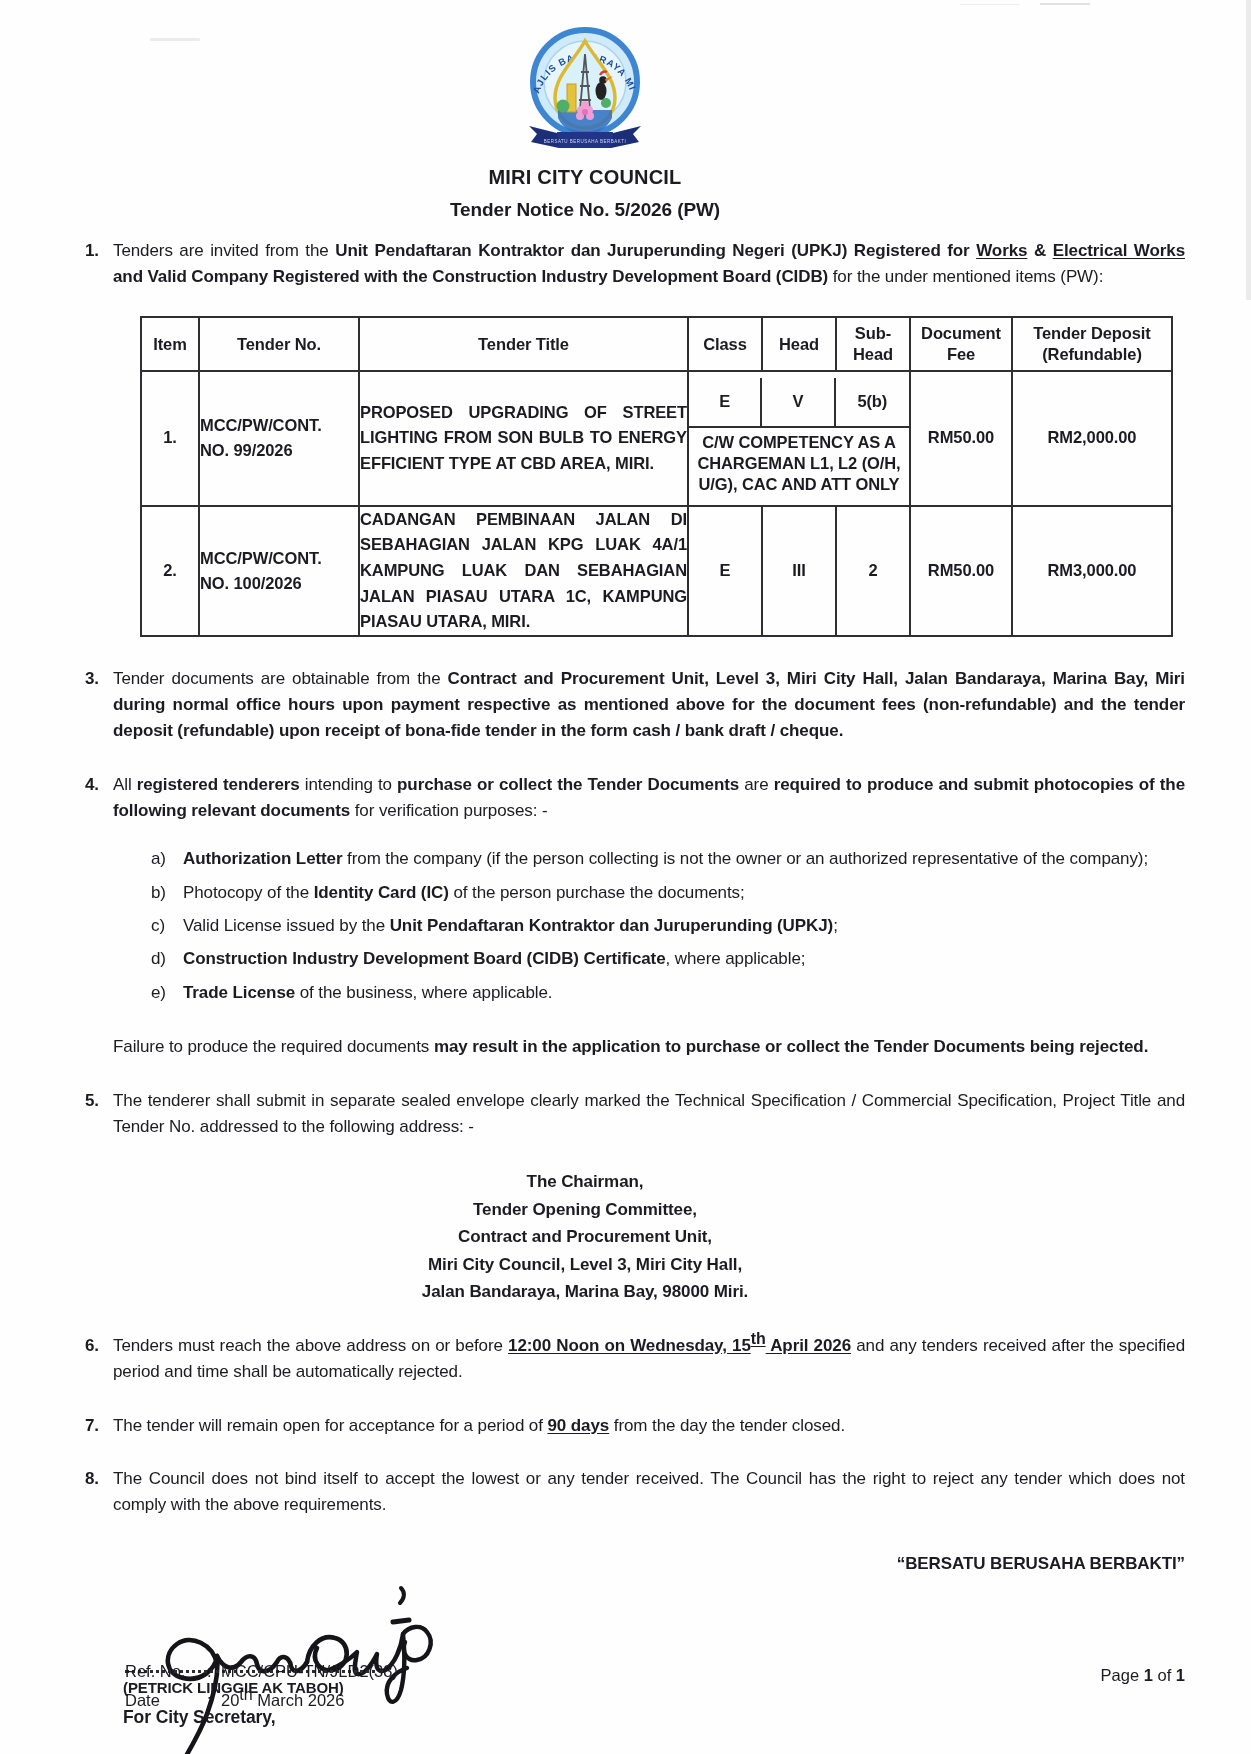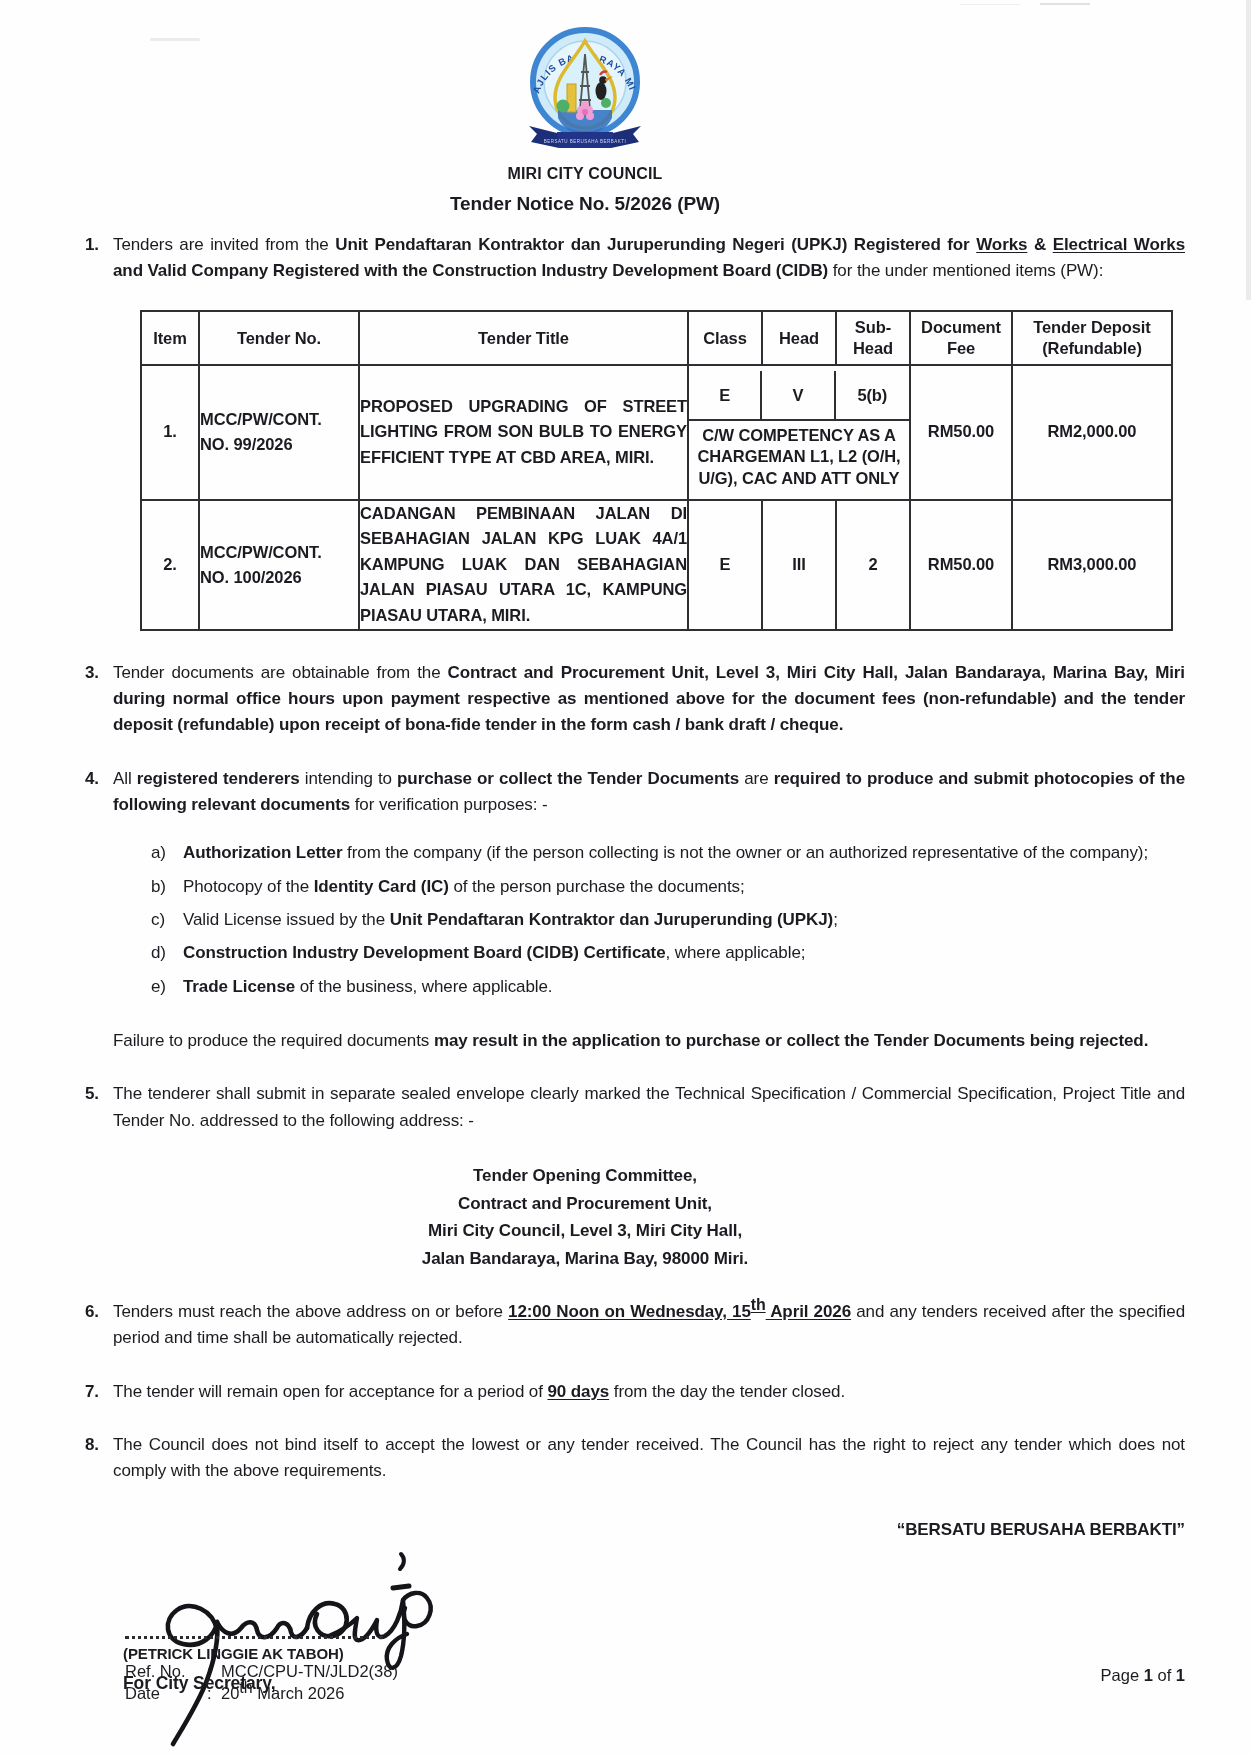--- a/index.html
+++ b/index.html
@@ -12,21 +12,21 @@
   .b{font-weight:700;}
   .u{text-decoration:underline;text-underline-offset:2px;}
   .i{font-style:italic;}
   sup{font-size:16px;line-height:0;vertical-align:super;}
   .pre{white-space:pre-line;}
   .c{text-align:center;}
 
   
   .header{width:1000px;text-align:center;}
   .logo-wrap{margin:26px 0 2px 0;}
-  .org-name{font-size:16px;font-weight:700;letter-spacing:0.2px;}
+  .org-name{font-size:20px;font-weight:700;letter-spacing:0.2px;}
   .notice-no{font-size:19px;font-weight:700;margin-top:2px;}
 
   
   .item{display:flex;margin-top:27px;}
   .item .num{width:28px;flex:none;font-weight:700;}
   .item .body{flex:1;text-align:justify;}
 
   
   table.tender{border-collapse:collapse;margin:26px 0 0 55px;width:1031px;table-layout:fixed;}
   table.tender th,table.tender td{border:2px solid #2e2e33;font-weight:700;font-size:16.5px;vertical-align:middle;padding:0;}
@@ -59,21 +59,21 @@
 
   
   .sig-block{position:relative;height:208px;margin-top:6px;}
   .sig-svg{position:absolute;left:20px;top:0;}
   .dotline{position:absolute;left:40px;top:88px;width:258px;border-bottom:3px dotted #2b2b30;}
   .sig-name{position:absolute;left:38px;top:94px;font-weight:700;font-size:15px;}
   .sig-for{position:absolute;left:38px;top:122px;font-weight:700;font-size:17.5px;}
 
   
   .footer{position:absolute;left:85px;top:1662px;width:1100px;font-size:16.5px;}
-  .ref-grid{display:grid;grid-template-columns:82px 14px auto;row-gap:3px;margin-left:40px;}
+  .ref-grid{display:grid;grid-template-columns:82px 14px auto;row-gap:10px;margin-left:40px;}
   .page-num{position:absolute;right:0;top:4px;}
 
   
   .artifact{position:absolute;background:#c9c9c9;opacity:.55;}
 </style>
 </head>
 <body>
 
 <div class="page">
 
@@ -218,20 +218,21 @@
     </div>
 
     <div class="note"><span>Failure to produce the required documents </span><span class="b">may result in the application to purchase or collect the Tender Documents being rejected.</span></div>
 
     <div class="item">
       <span class="num">5.</span>
       <div class="body"><span>The tenderer shall submit in separate sealed envelope clearly marked the Technical Specification / Commercial Specification, Project Title and Tender No. addressed to the following address: -</span></div>
     </div>
 
     <div class="address">
+      <div>The Chairman,</div>
       <div>Tender Opening Committee,</div>
       <div>Contract and Procurement Unit,</div>
       <div>Miri City Council, Level 3, Miri City Hall,</div>
       <div>Jalan Bandaraya, Marina Bay, 98000 Miri.</div>
     </div>
 
     <div class="item">
       <span class="num">6.</span>
       <div class="body"><span>Tenders must reach the above address on or before </span><span class="b u">12:00 Noon on Wednesday, 15</span><sup class="b u">th</sup><span class="b u"> April 2026</span><span> and any tenders received after the specified period and time shall be automatically rejected.</span></div>
     </div>

